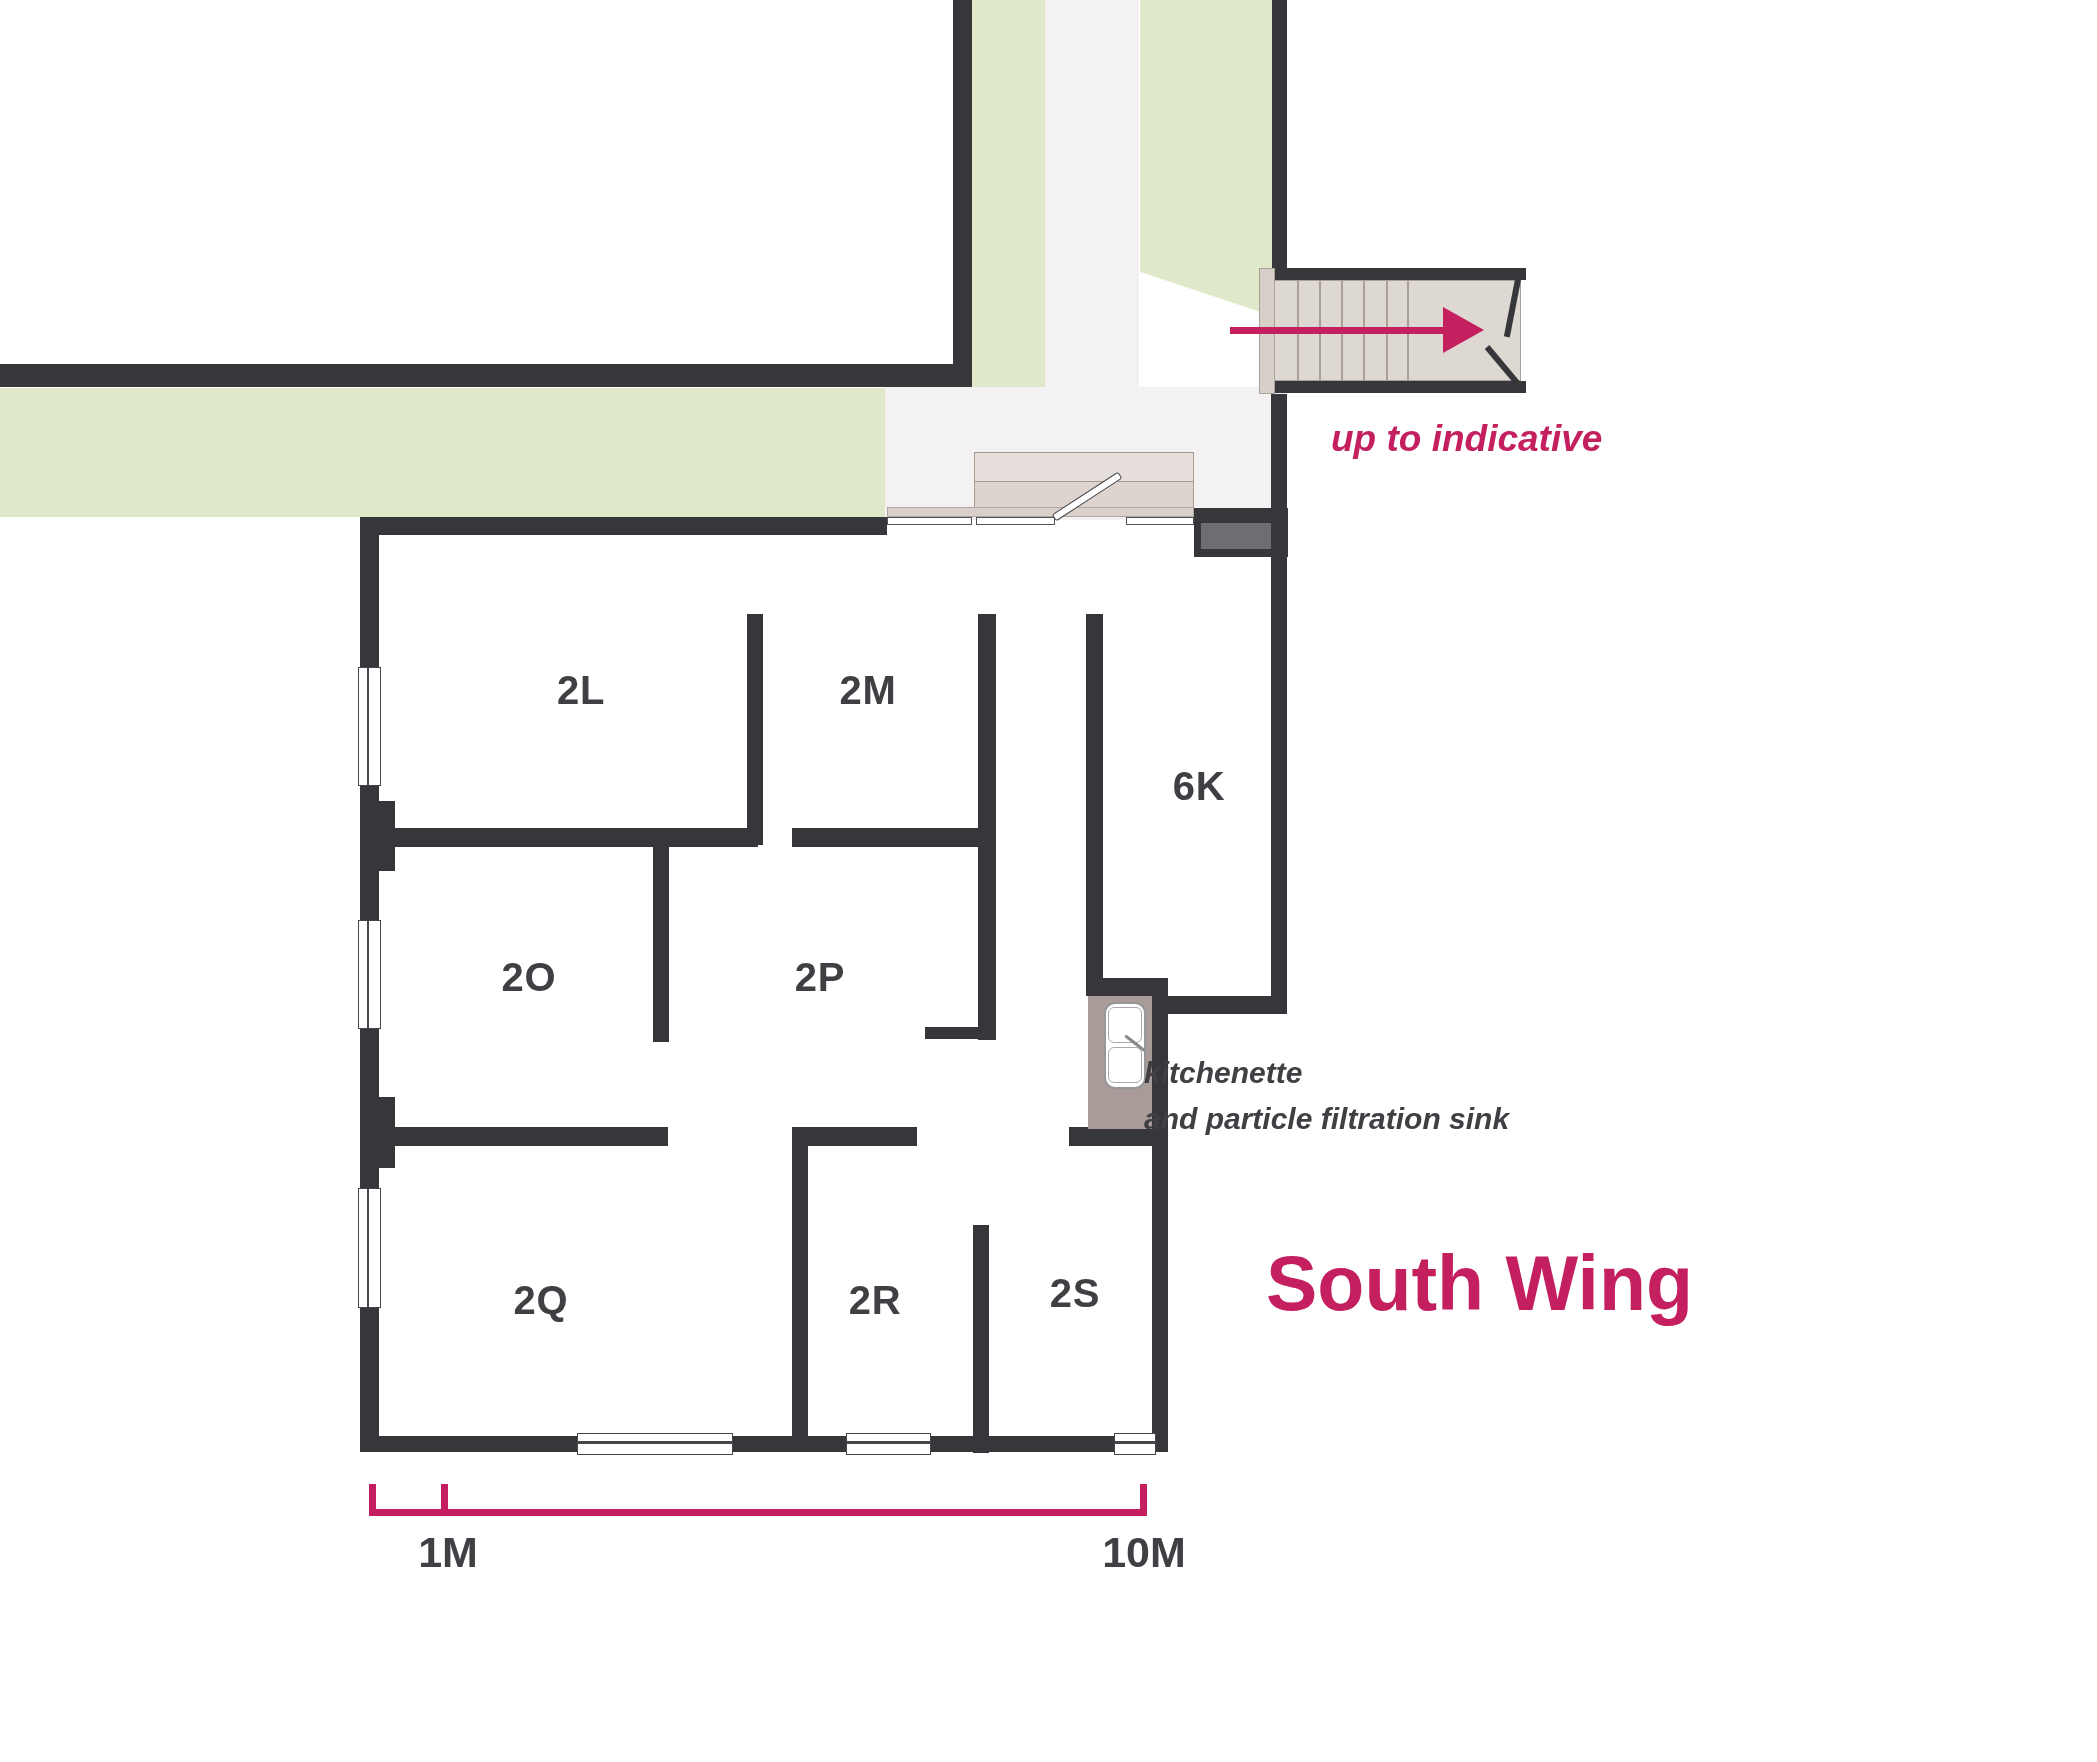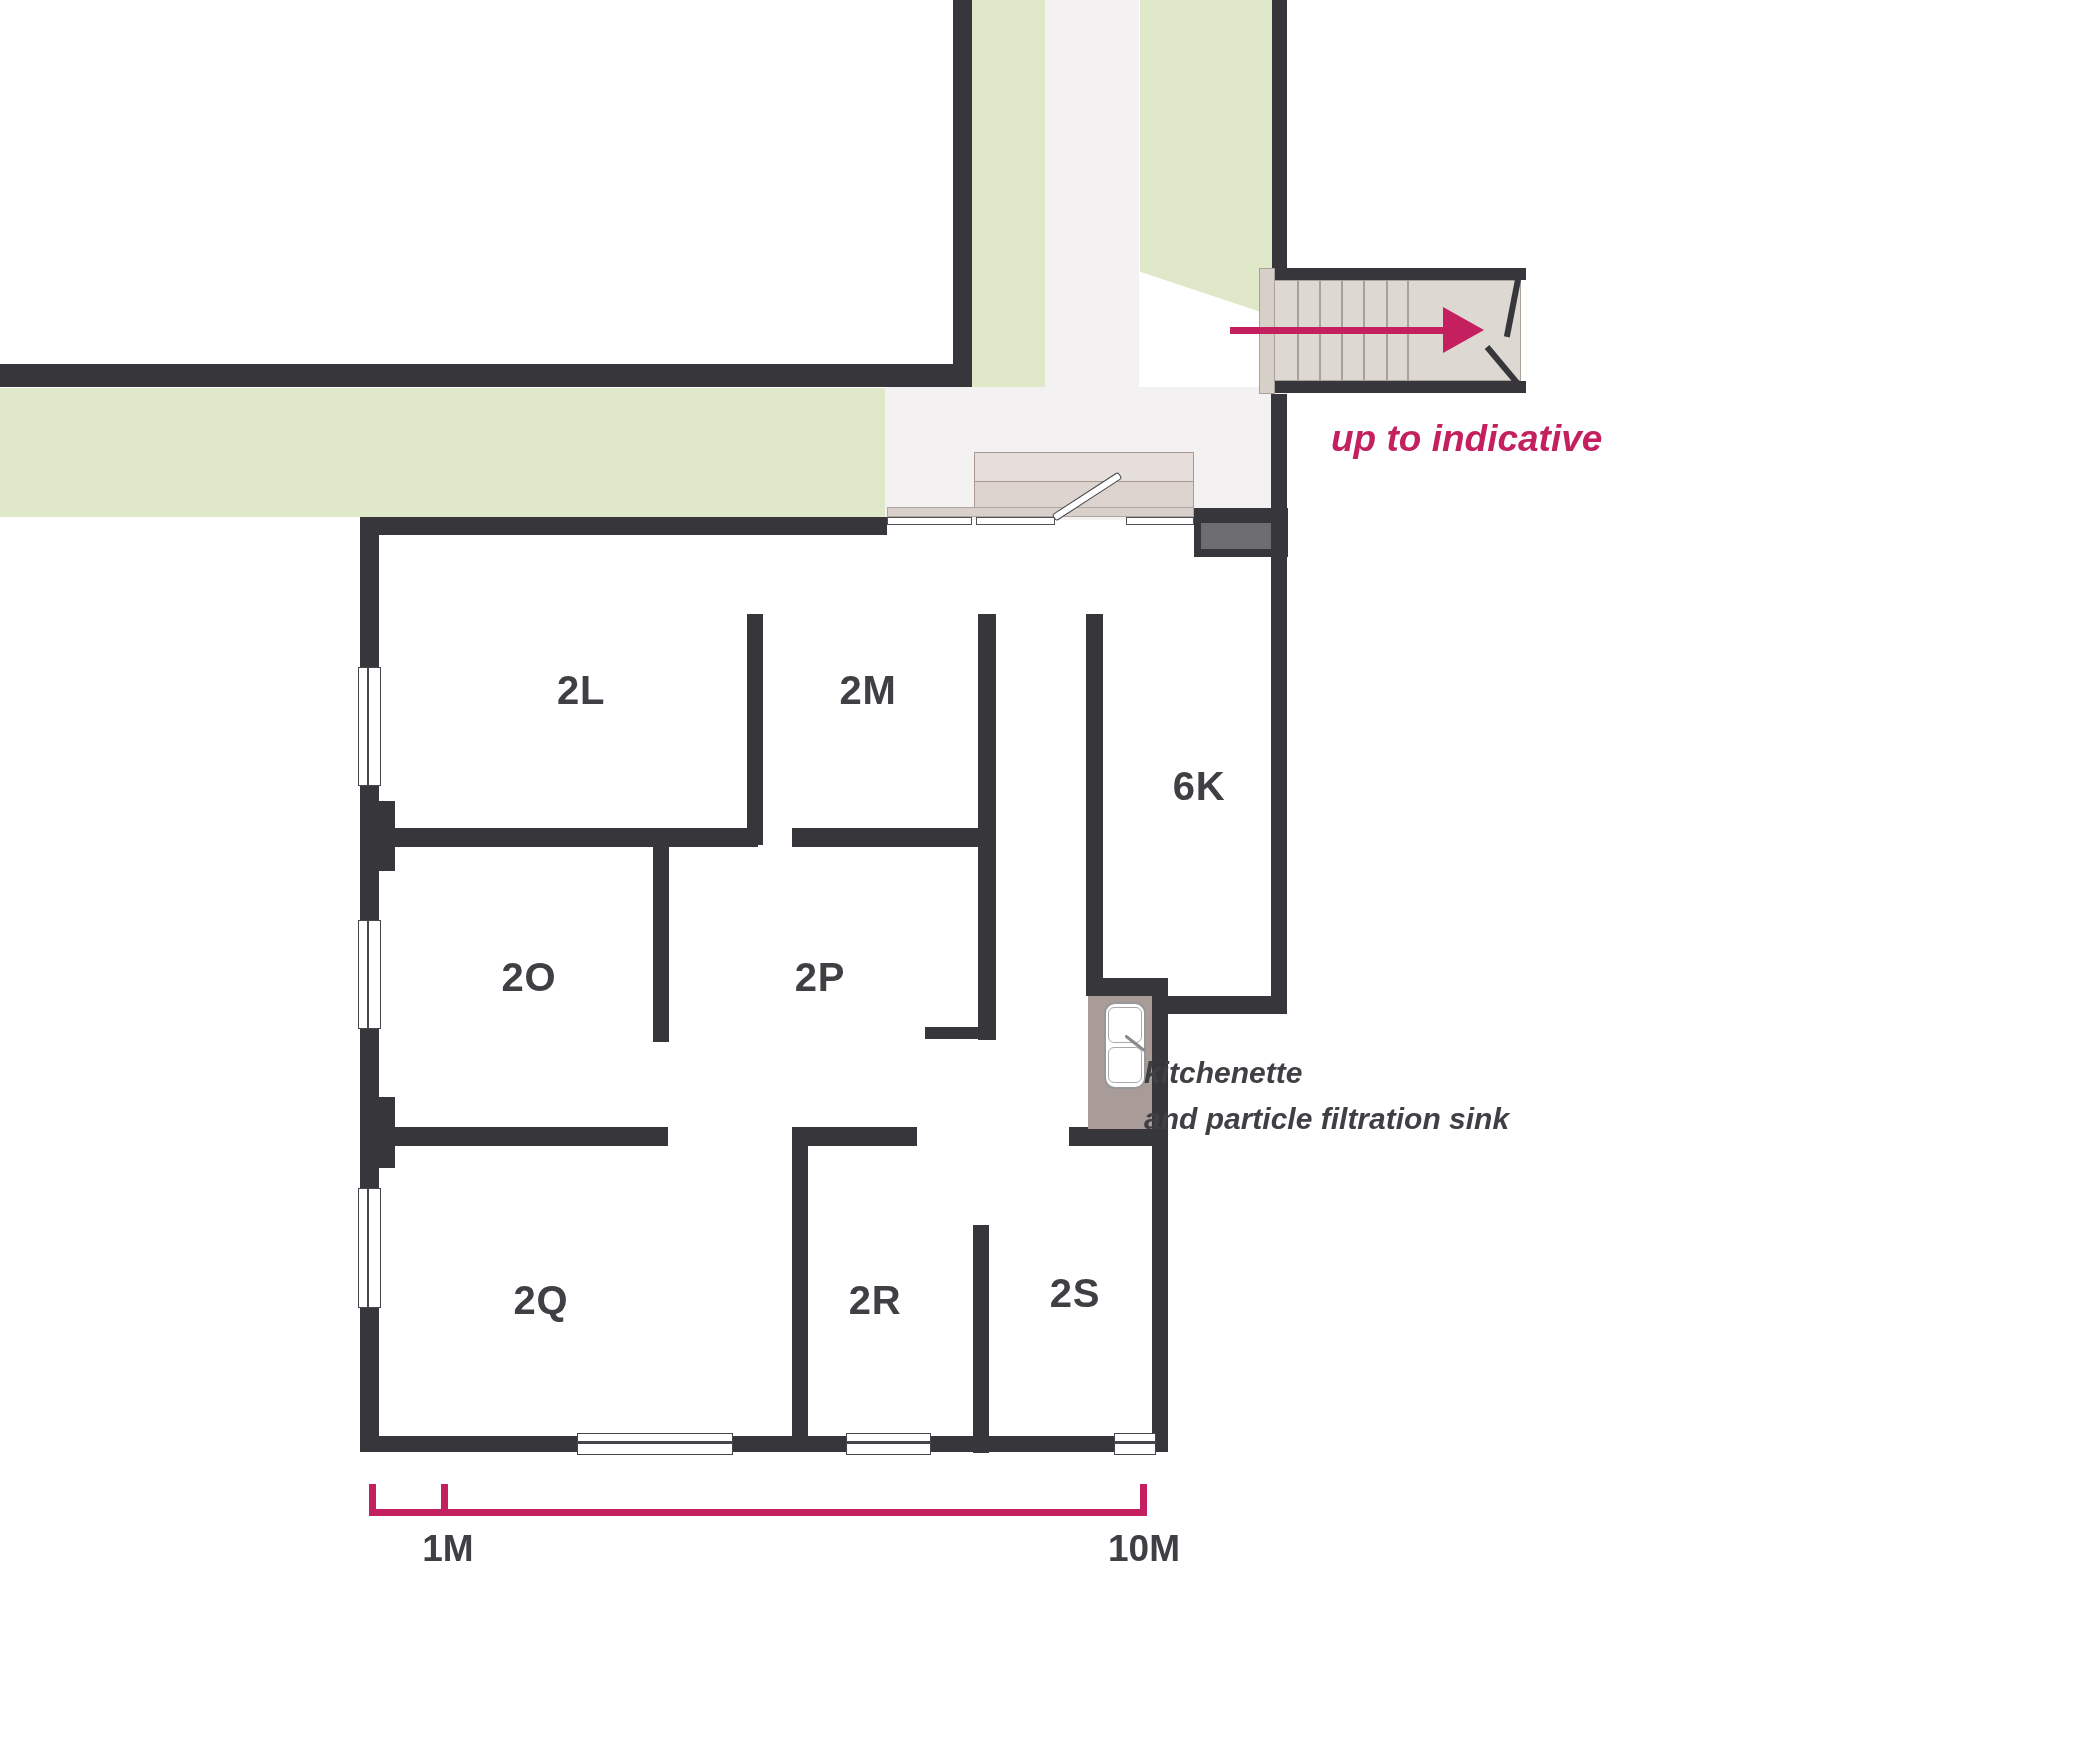--- a/index.html
+++ b/index.html
@@ -23,21 +23,21 @@
   .note-ink{color:#3f3f44;}
   .arrow-shaft{position:absolute;background:#c41f5e;}
   .arrow-head{position:absolute;width:0;height:0;border-left:41px solid #c41f5e;border-top:23px solid transparent;border-bottom:23px solid transparent;}
   .break-line{position:absolute;height:6.1px;background:#37373b;transform-origin:left center;}
   .leaf{position:absolute;height:8.2px;background:#ffffff;border:1.4px solid #45454a;border-radius:2.7px;transform-origin:left center;box-sizing:border-box;}
   .sink-outer{position:absolute;background:#ffffff;border:2px solid #97979c;border-radius:11px;box-sizing:border-box;}
   .sink-basin{position:absolute;background:#ffffff;border:1.4px solid #aaaaae;border-radius:6.1px;box-sizing:border-box;}
   .faucet{position:absolute;height:3.4px;background:#8a8a8e;border-radius:2px;transform-origin:left center;}
   .tick{position:absolute;width:6.8px;height:31px;background:#c41f5e;}
   .bar{position:absolute;height:6.8px;background:#c41f5e;}
-  .scale-label{position:absolute;transform:translateX(-50%);font-weight:700;font-size:37px;color:#3f3f44;}
+  .scale-label{position:absolute;transform:translateX(-50%);font-weight:700;font-size:43px;color:#3f3f44;}
   .stair-note{position:absolute;font-style:italic;font-weight:700;font-size:37px;line-height:51px;white-space:nowrap;}
   .kitch-note{position:absolute;font-style:italic;font-weight:700;font-size:30px;line-height:46px;white-space:nowrap;}
   .title{position:absolute;font-weight:700;font-size:77px;line-height:1;white-space:nowrap;}
   .subtitle{position:absolute;font-style:italic;font-weight:400;font-size:64px;line-height:1;white-space:nowrap;}
   .disclaimer{position:absolute;transform:translateX(-50%);font-weight:700;font-size:31px;color:#3f3f44;white-space:nowrap;}
 </style>
 </head>
 <body>
 
 <div class="canvas">
@@ -127,20 +127,21 @@
 
   <div class="stair-note magenta" style="left:1331px;top:413px;">
     <div>up to indicative</div>
   </div>
 
   <div class="kitch-note note-ink" style="left:1144px;top:1050px;">
     <div>kitchenette</div>
     <div>and particle filtration sink</div>
   </div>
 
+  <div class="title magenta" style="left:1266px;top:1245px;">South Wing</div>
 
   <div class="tick" style="left:369px;top:1484px;"></div>
   <div class="tick" style="left:441px;top:1484px;"></div>
   <div class="tick" style="left:1140px;top:1484px;"></div>
   <div class="bar" style="left:369px;top:1509px;width:778px;"></div>
   <span class="scale-label" style="left:448px;top:1528px;">1M</span>
   <span class="scale-label" style="left:1144px;top:1528px;">10M</span>
 
 </div>
 

